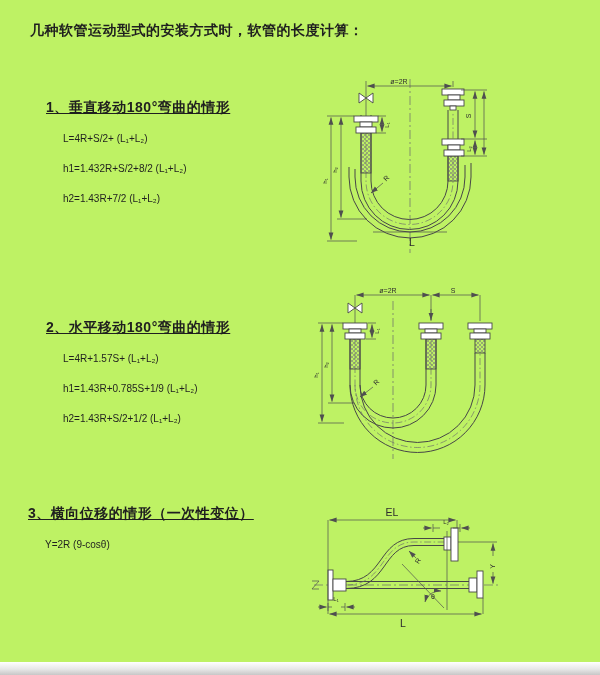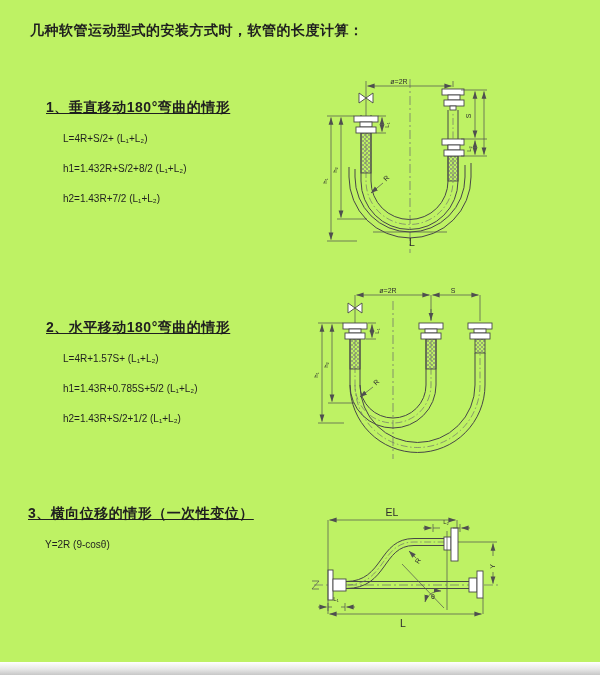--- a/index.html
+++ b/index.html
@@ -32,21 +32,21 @@
   <section class="calc" style="left:46px;top:99px;">
     <div class="sec-heading">1、垂直移动180°弯曲的情形</div>
     <div class="formula">L=4R+S/2+ (L₁+L₂)</div>
     <div class="formula">h1=1.432R+S/2+8/2 (L₁+L₂)</div>
     <div class="formula">h2=1.43R+7/2 (L₁+L₂)</div>
   </section>
 
   <section class="calc" style="left:46px;top:295px;margin-top:24px;">
     <div class="sec-heading">2、水平移动180°弯曲的情形</div>
     <div class="formula">L=4R+1.57S+ (L₁+L₂)</div>
-    <div class="formula">h1=1.43R+0.785S+5/2 (L₁+L₂)</div>
+    <div class="formula">h1=1.43R+0.785S+1/9 (L₁+L₂)</div>
     <div class="formula">h2=1.43R+S/2+1/2 (L₁+L₂)</div>
   </section>
 
   <section class="calc" style="left:28px;top:505px;">
     <div class="sec-heading">3、横向位移的情形（一次性变位）</div>
     <div class="formula">Y=2R (9-cosθ)</div>
   </section>
 
   <svg class="diagram" style="left:315px;top:73px;" width="282" height="188" viewBox="0 0 282 188">
     <defs>

